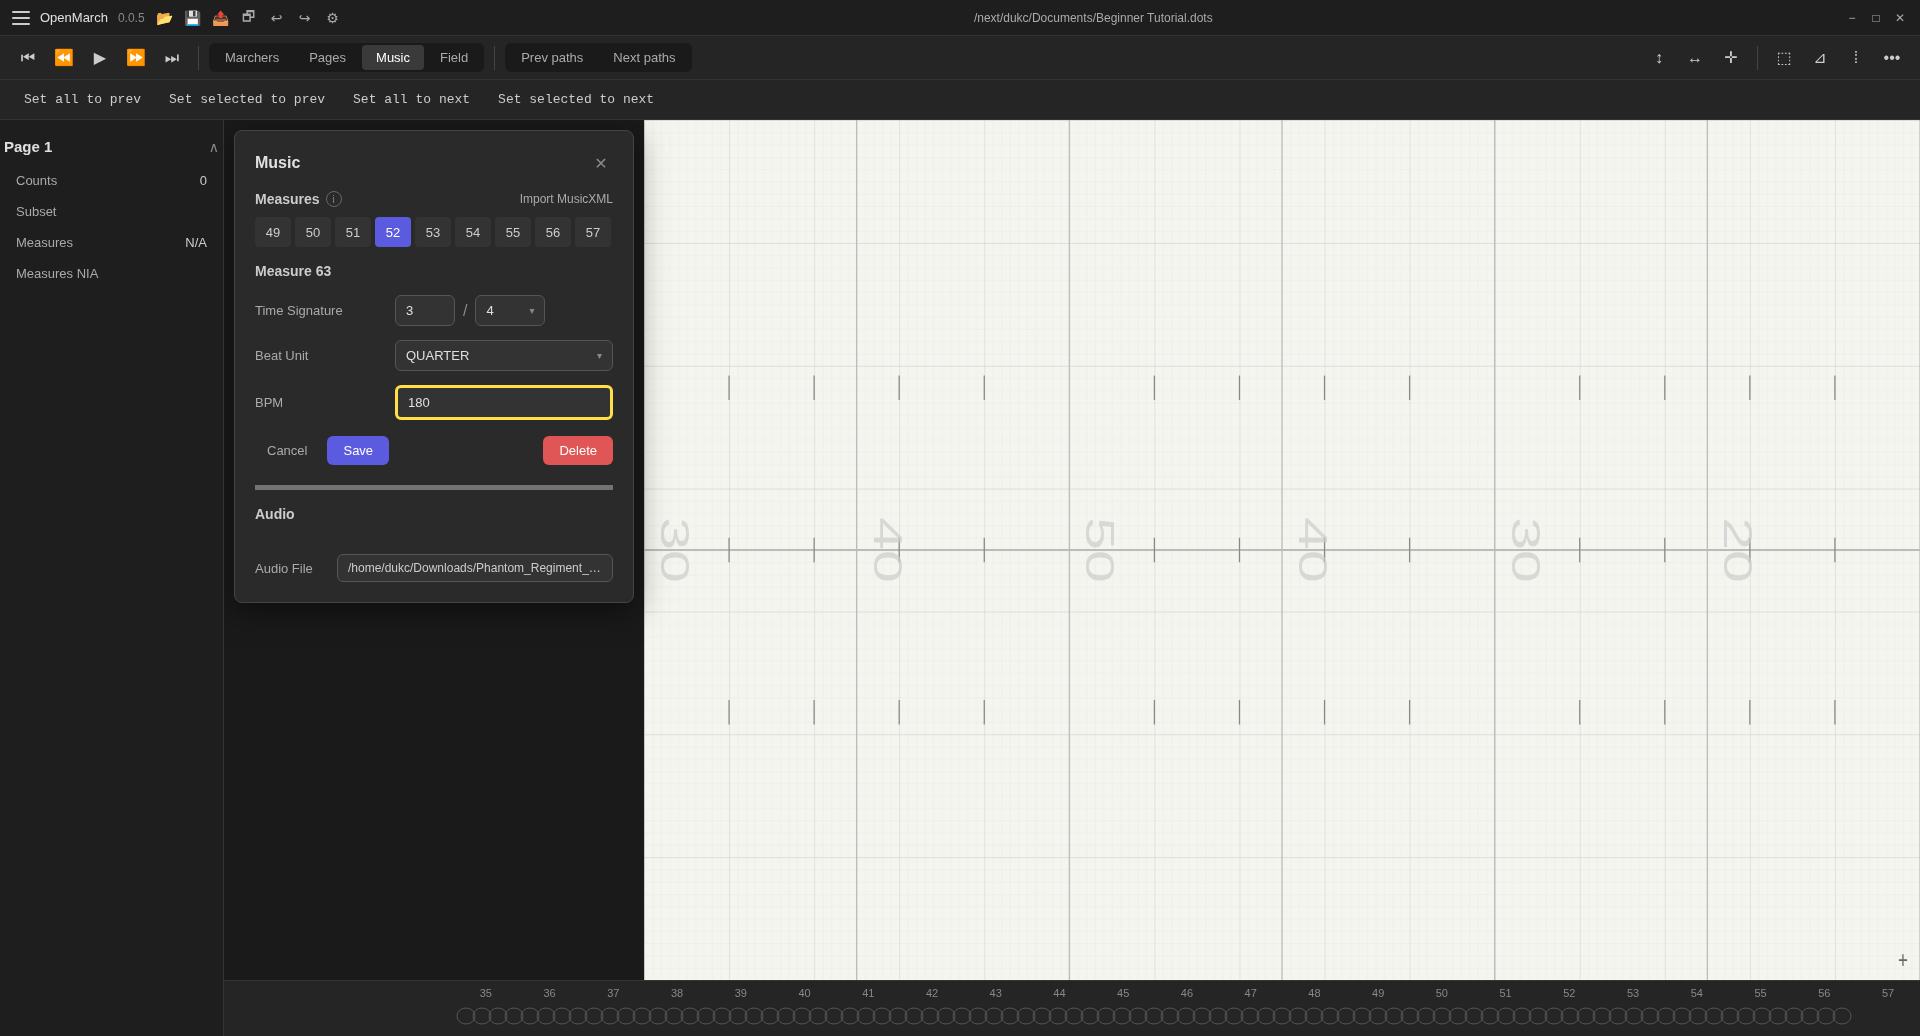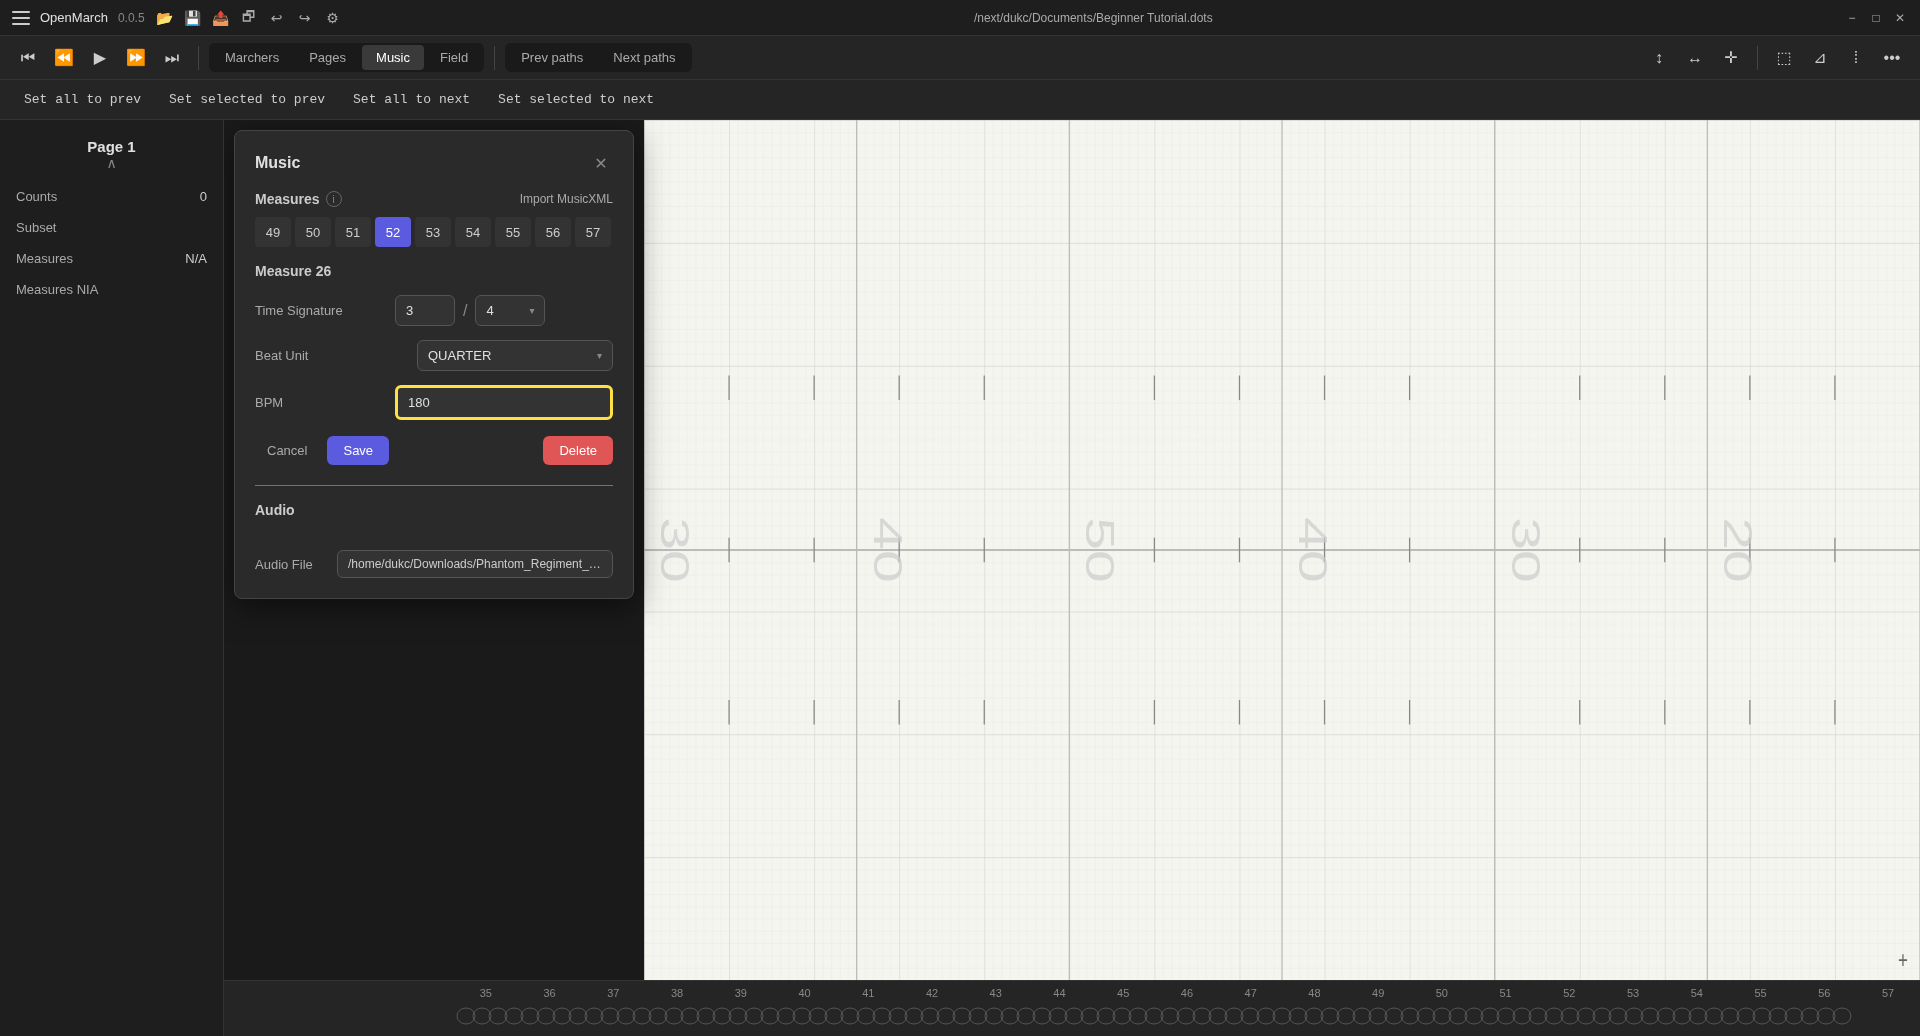--- a/index.html
+++ b/index.html
@@ -179,21 +179,20 @@
       background: #1e1e1e;
       border-right: 1px solid #333;
       padding: 12px 0;
       flex-shrink: 0;
     }
     .sidebar-page-header {
       display: flex;
       align-items: center;
       justify-content: space-between;
       padding: 6px 4px 10px;
-      flex-direction: column;
     }
     .sidebar-page-title {
       font-size: 15px;
       font-weight: 600;
       color: #e0e0e0;
     }
     .sidebar-page-collapse {
       color: #888;
       cursor: pointer;
       font-size: 14px;
@@ -382,21 +381,20 @@
       align-items: center;
       justify-content: space-between;
       background: #333;
       border: 1px solid #555;
       border-radius: 6px;
       padding: 7px 10px;
       color: #e0e0e0;
       font-size: 13px;
       cursor: pointer;
       flex: 1;
-      margin-left: 22px;
     }
     .chevron-down {
       font-size: 10px;
       color: #888;
     }
 
     
     .modal-footer {
       display: flex;
       align-items: center;
@@ -430,21 +428,21 @@
       padding: 7px 16px;
       border-radius: 6px;
       font-size: 13px;
       font-weight: 400;
       margin-left: auto;
     }
 
     
     .audio-section {
       margin-top: 20px;
-      border-top: 1px solid #737373;
+      border-top: 5px solid #737373;
       padding-top: 16px;
     }
     .audio-title {
       font-size: 14px;
       font-weight: 600;
       color: #ccc;
       margin-bottom: 12px;
     }
     .audio-file-row {
       display: flex;
@@ -641,21 +639,21 @@
           <button class="measure-btn">50</button>
           <button class="measure-btn">51</button>
           <button class="measure-btn active">52</button>
           <button class="measure-btn">53</button>
           <button class="measure-btn">54</button>
           <button class="measure-btn">55</button>
           <button class="measure-btn">56</button>
           <button class="measure-btn">57</button>
         </div>
 
-        <div class="measure-detail-title">Measure 26</div>
+        <div class="measure-detail-title">Measure 63</div>
 
         <div class="form-row">
           <span class="form-label">Time Signature</span>
           <div class="time-sig-group">
             <input class="time-sig-input" type="text" readonly="" value="3" style="">
             <span class="time-sig-separator">/</span>
             <div class="time-sig-select">
               <span>4</span>
               <span class="chevron-down">▾</span>
             </div>

